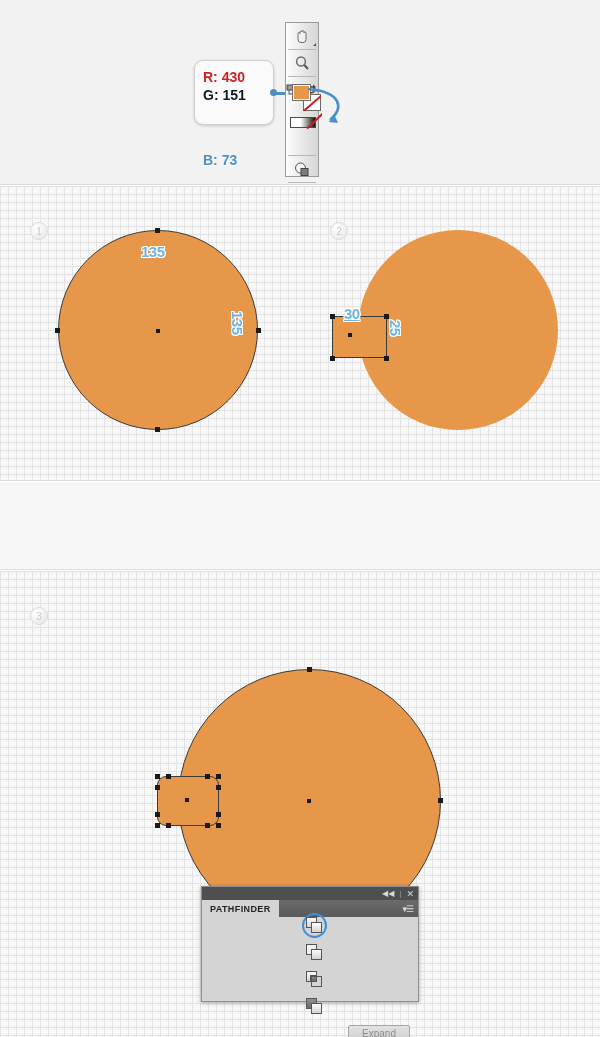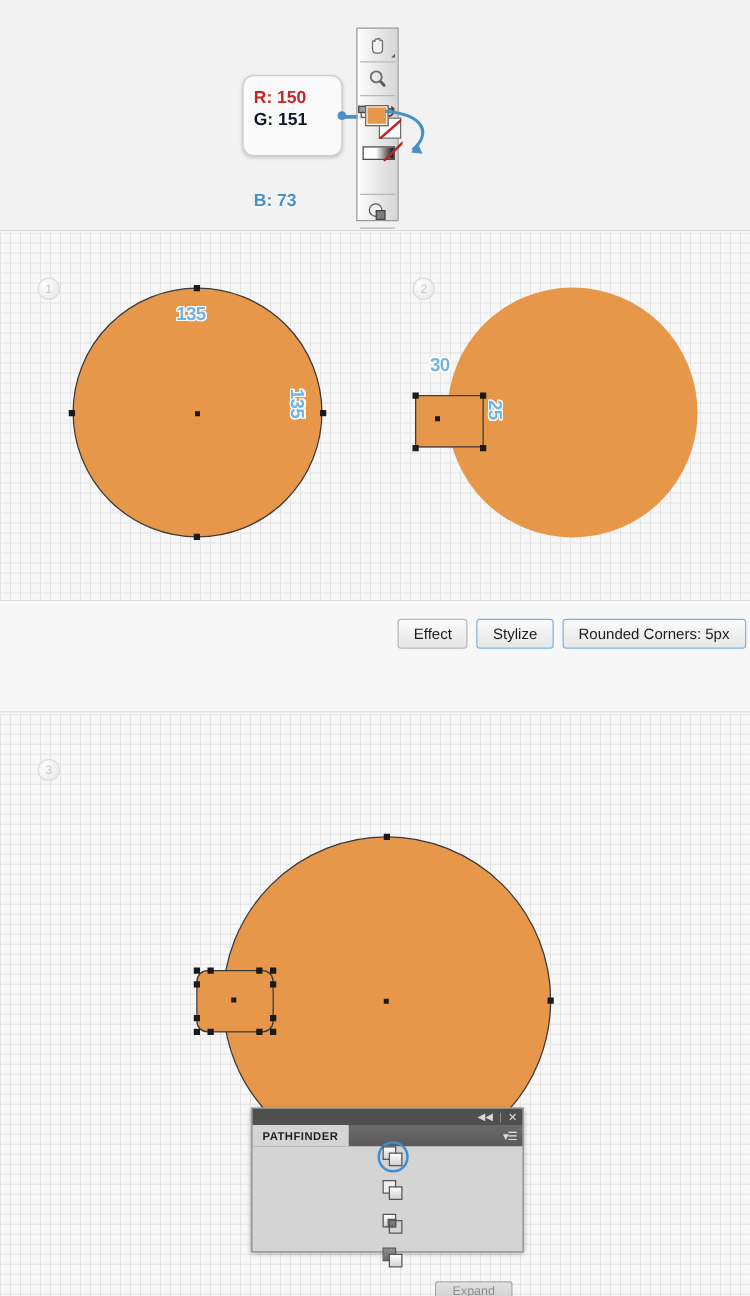--- a/index.html
+++ b/index.html
@@ -255,21 +255,21 @@
   }
 </style>
 </head>
 <body>
 
 <div id="section-top">
 
   <div id="rgb-bubble">
     <div class="rgb-line rgb-r">
       <span>R:</span>
-      <span>150</span>
+      <span>430</span>
     </div>
     <div class="rgb-line rgb-g">
       <span>G:</span>
       <span>151</span>
     </div>
     <div class="rgb-line rgb-b">
       <span>B:</span>
       <span>73</span>
     </div>
   </div>
@@ -350,30 +350,25 @@
   <div class="dim-label dim-vert" style="left:246px; top:125px;">135</div>
 
   <div class="shape-ellipse" style="left:358px; top:44px; width:200px; height:200px; border:none;"></div>
 
   <div class="shape-rect" style="left:332px; top:130px; width:55px; height:42px;"></div>
   <div class="anchor" style="left:330px; top:128px;"></div>
   <div class="anchor" style="left:384px; top:128px;"></div>
   <div class="anchor" style="left:330px; top:170px;"></div>
   <div class="anchor" style="left:384px; top:170px;"></div>
   <div class="center-dot" style="left:348px; top:147px;"></div>
-  <div class="dim-label" style="left:344px; top:98px;">30</div>
+  <div class="dim-label" style="left:344px; top:119px;text-decoration:underline;">30</div>
   <div class="dim-label dim-vert" style="left:404px; top:134px;">25</div>
 </div>
 
 <div id="section-menus">
-  <div class="menu-row" style="left:318px; top:13px;">
-    <div class="menu-btn">Effect</div>
-    <div class="menu-btn hl">Stylize</div>
-    <div class="menu-btn hl">Rounded Corners: 5px</div>
-  </div>
 </div>
 
 <div id="section-result" class="gridbg">
 
   <div class="step-badge" style="left:30px; top:36px;">3</div>
 
   <div class="shape-ellipse" style="left:178px; top:98px; width:263px; height:263px;"></div>
   <div class="anchor" style="left:307px; top:96px;"></div>
   <div class="anchor" style="left:438px; top:227px;"></div>
   <div class="center-dot" style="left:307px; top:228px;"></div>

